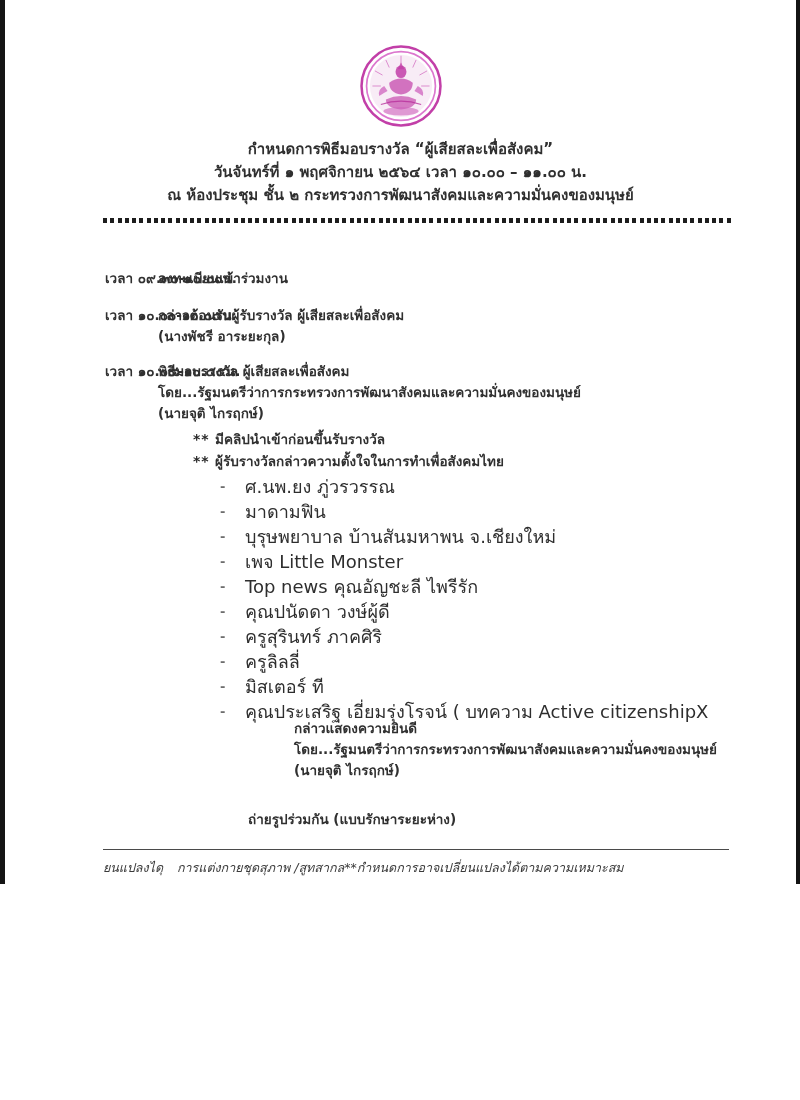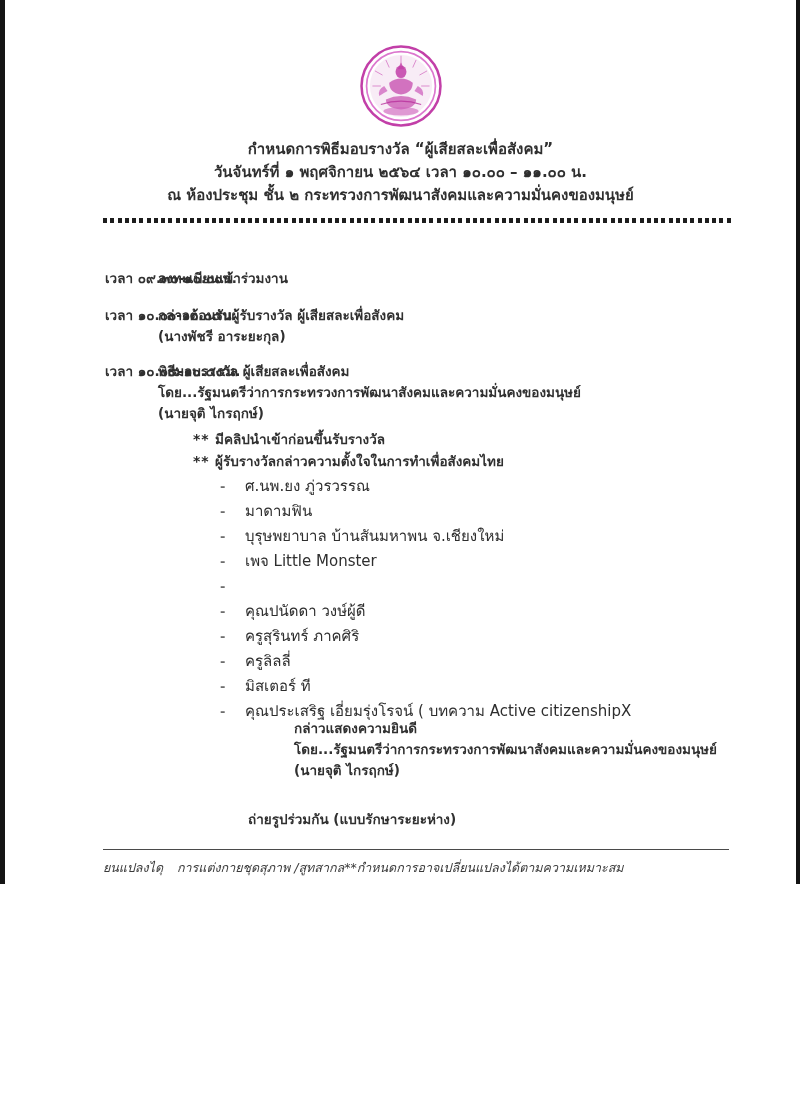--- a/index.html
+++ b/index.html
@@ -143,21 +143,21 @@
     line-height: 25px;
     white-space: nowrap;
   }
   .dash-mark {
     flex: 0 0 auto;
     width: 25px;
     font-size: 13px;
     color: #6d6d6d;
   }
   .dash-text {
-    font-size: 15px;
+    font-size: 18px;
     font-weight: 400;
     color: #2e2e2e;
   }
 
   
   .closing {
     position: absolute;
     top: 718px;
     left: 253px;
     line-height: 21px;
@@ -379,20 +379,21 @@
           <div class="dash-item">
             <span class="dash-mark">-</span>
             <span class="dash-text">บุรุษพยาบาล บ้านสันมหาพน จ.เชียงใหม่</span>
           </div>
           <div class="dash-item">
             <span class="dash-mark">-</span>
             <span class="dash-text">เพจ Little Monster</span>
           </div>
           <div class="dash-item">
             <span class="dash-mark">-</span>
+            <span class="dash-text">Top news คุณอัญชะลี ไพรีรัก</span>
           </div>
           <div class="dash-item">
             <span class="dash-mark">-</span>
             <span class="dash-text">คุณปนัดดา วงษ์ผู้ดี</span>
           </div>
           <div class="dash-item">
             <span class="dash-mark">-</span>
             <span class="dash-text">ครูสุรินทร์ ภาคศิริ</span>
           </div>
           <div class="dash-item">

